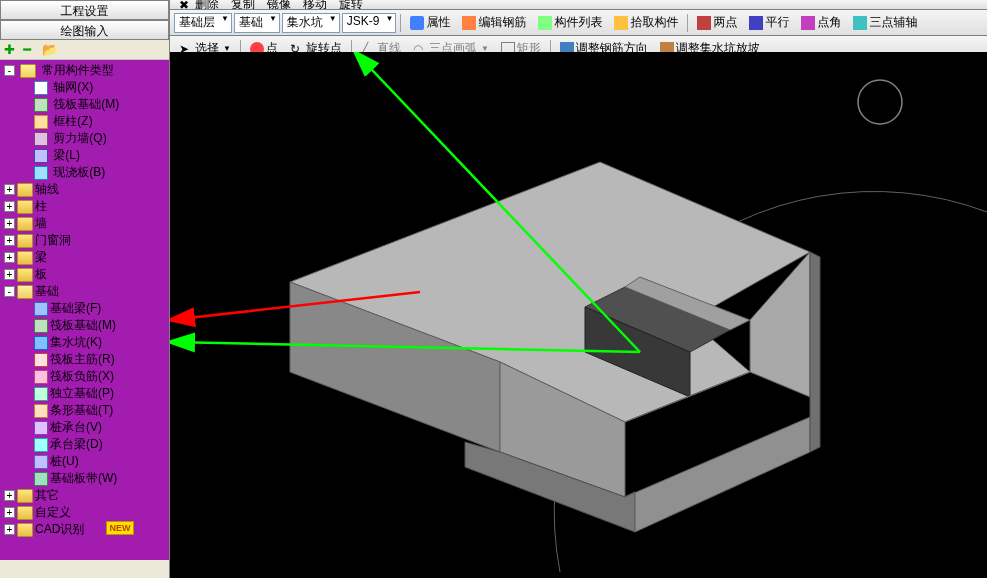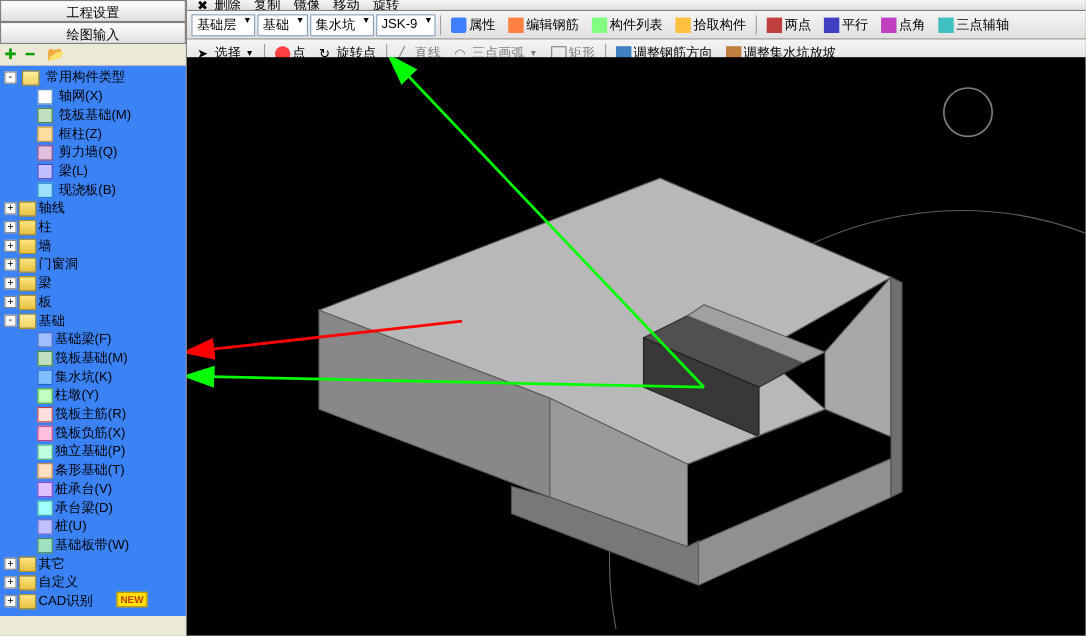--- a/index.html
+++ b/index.html
@@ -4,21 +4,21 @@
   <style>
     * { box-sizing: border-box; margin: 0; padding: 0; }
     body { font-family: "SimSun", "宋体", sans-serif; font-size: 12px; background: #ece9d8; width: 987px; height: 578px; overflow: hidden; position: relative; }
     
     .top-left-panel { position: absolute; left: 0; top: 0; width: 170px; height: 578px; background: #ece9d8; border-right: 1px solid #808080; }
     .tab-btn { display: block; width: 100%; height: 20px; line-height: 20px; text-align: center; background: linear-gradient(#fff, #e0e0e0); border: 1px solid #808080; cursor: pointer; font-size: 12px; }
     
     .tree-toolbar { height: 20px; padding: 2px 4px; border-bottom: 1px solid #c0c0c0; }
     .tree-toolbar span { display: inline-block; width: 14px; height: 14px; font-size: 13px; cursor: pointer; margin-right: 2px; }
     
-    .tree { padding: 2px 0 2px 4px; overflow: auto; height: 500px; background: #3b82f6; }
+    .tree { padding: 2px 0 2px 4px; overflow: auto; height: 500px; background: #a21caf; }
     .tree-node { white-space: nowrap; line-height: 17px; height: 17px; cursor: pointer; }
     .tree-node .expander { display: inline-block; width: 11px; height: 11px; border: 1px solid #808080; text-align: center; line-height: 9px; font-size: 10px; margin-right: 2px; background: #fff; vertical-align: middle; }
     .tree-node .icon { display: inline-block; width: 16px; height: 14px; vertical-align: middle; margin-right: 2px; }
     .folder-icon { background: linear-gradient(#ffe680, #e6c040); border: 1px solid #b09020; border-radius: 1px; }
     .folder-open-icon { background: linear-gradient(#fff0a0, #f0d060); border: 1px solid #b09020; border-radius: 1px; }
     .item-icon { width: 14px !important; height: 14px !important; }
     
     .main-area { position: absolute; left: 170px; top: 0; right: 0; height: 578px; background: #ece9d8; }
     
     .toolbar-row { height: 26px; border-bottom: 1px solid #808080; background: linear-gradient(#f5f5f5, #e0e0e0); padding: 2px 4px; display: flex; align-items: center; gap: 2px; overflow: hidden; white-space: nowrap; }
@@ -85,21 +85,20 @@
     <div class="tree-node"><span class="expander">+</span><span class="icon folder-icon"></span><span>柱</span></div>
     <div class="tree-node"><span class="expander">+</span><span class="icon folder-icon"></span><span>墙</span></div>
     <div class="tree-node"><span class="expander">+</span><span class="icon folder-icon"></span><span>门窗洞</span></div>
     <div class="tree-node"><span class="expander">+</span><span class="icon folder-icon"></span><span>梁</span></div>
     <div class="tree-node"><span class="expander">+</span><span class="icon folder-icon"></span><span>板</span></div>
 
     <div class="tree-node"><span class="expander">-</span><span class="icon folder-open-icon"></span><span>基础</span></div>
     <div class="tree-node" style="padding-left:30px"><span class="icon item-icon" style="background:#a0c0ff;border:1px solid #4060c0"></span><span>基础梁(F)</span></div>
     <div class="tree-node" style="padding-left:30px"><span class="icon item-icon" style="background:#c0e0c0;border:1px solid #408040"></span><span>筏板基础(M)</span></div>
     <div class="tree-node" style="padding-left:30px"><span class="icon item-icon" style="background:#80c0ff;border:1px solid #2060c0"></span><span>集水坑(K)</span></div>
-    <div class="tree-node" style="padding-left:30px"><span class="icon item-icon" style="background:#c0ffc0;border:1px solid #40a040"></span><span>柱墩(Y)</span></div>
     <div class="tree-node" style="padding-left:30px"><span class="icon item-icon" style="background:#ffe0e0;border:1px solid #c04040"></span><span>筏板主筋(R)</span></div>
     <div class="tree-node" style="padding-left:30px"><span class="icon item-icon" style="background:#ffc0e0;border:1px solid #c04080"></span><span>筏板负筋(X)</span></div>
     <div class="tree-node" style="padding-left:30px"><span class="icon item-icon" style="background:#c0ffe0;border:1px solid #40a080"></span><span>独立基础(P)</span></div>
     <div class="tree-node" style="padding-left:30px"><span class="icon item-icon" style="background:#ffe0c0;border:1px solid #c08040"></span><span>条形基础(T)</span></div>
     <div class="tree-node" style="padding-left:30px"><span class="icon item-icon" style="background:#e0c0ff;border:1px solid #8040c0"></span><span>桩承台(V)</span></div>
     <div class="tree-node" style="padding-left:30px"><span class="icon item-icon" style="background:#a0ffff;border:1px solid #40a0a0"></span><span>承台梁(D)</span></div>
     <div class="tree-node" style="padding-left:30px"><span class="icon item-icon" style="background:#c0c0ff;border:1px solid #6060c0"></span><span>桩(U)</span></div>
     <div class="tree-node" style="padding-left:30px"><span class="icon item-icon" style="background:#a0e0c0;border:1px solid #408060"></span><span>基础板带(W)</span></div>
 
     <div class="tree-node"><span class="expander">+</span><span class="icon folder-icon"></span><span>其它</span></div>

